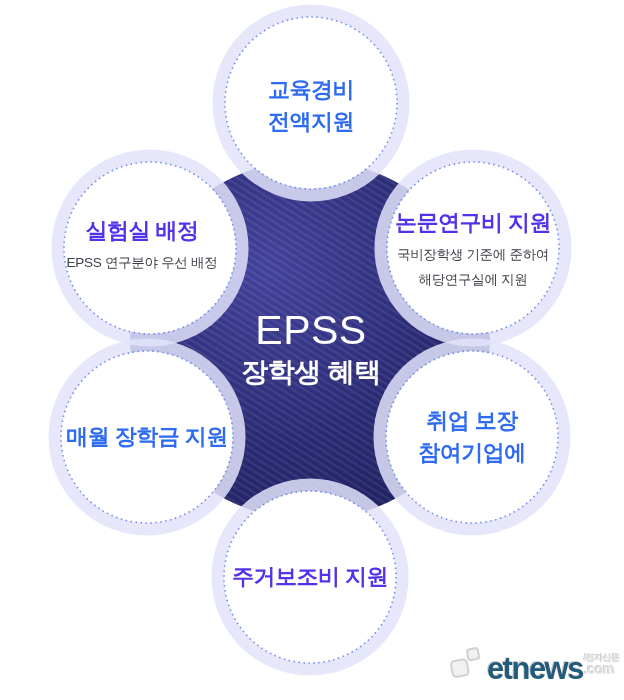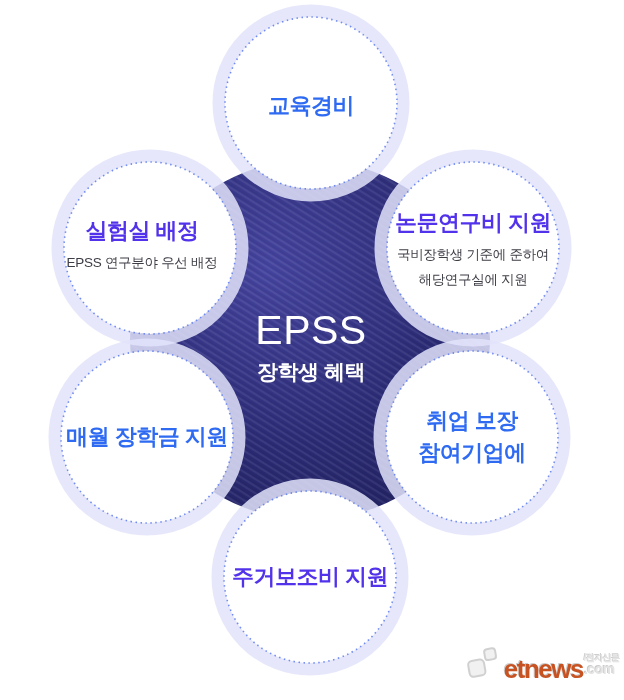--- a/index.html
+++ b/index.html
@@ -15,28 +15,28 @@
   .node-title{font-size:22px;font-weight:700;line-height:32px;letter-spacing:-0.5px;}
   .node-title .line{display:block;}
   .node-sub{font-size:13.5px;font-weight:400;line-height:25px;color:#3d3d46;margin-top:3px;letter-spacing:-0.3px;}
   .node-sub .line{display:block;}
   .center-label{
     position:absolute;left:311px;top:347px;transform:translate(-50%,-50%);
     display:flex;flex-direction:column;align-items:center;text-align:center;
     color:#ffffff;pointer-events:none;width:240px;
   }
   .center-title{font-size:41px;font-weight:400;line-height:44px;letter-spacing:0.5px;}
-  .center-sub{font-size:21px;font-weight:700;line-height:28px;margin-top:6px;letter-spacing:-0.5px;}
+  .center-sub{font-size:27px;font-weight:700;line-height:28px;margin-top:6px;letter-spacing:-0.5px;}
   .watermark{
     position:absolute;right:4px;bottom:16px;display:flex;align-items:flex-end;
     opacity:0.9;pointer-events:none;
   }
   .wm-mark{margin-right:2px;margin-bottom:4px;}
   .wm-brand{
-    font-size:26px;font-weight:800;letter-spacing:-1.5px;color:#c2410c;
+    font-size:31px;font-weight:800;letter-spacing:-1.5px;color:#0c4a6e;
     text-shadow:-1px -1px 0 #c6c6c6,1px 1px 1px #ffffff;line-height:30px;
   }
   .wm-col{display:flex;flex-direction:column;align-items:flex-start;margin-left:1px;margin-bottom:8px;}
   .wm-caption{
     font-size:9px;font-weight:700;color:#e0e0e0;letter-spacing:-0.5px;
     text-shadow:-1px -1px 0 #c9c9c9,1px 1px 1px #ffffff;line-height:10px;
   }
   .wm-tld{
     font-size:14px;font-weight:800;color:#e2e2e2;letter-spacing:-0.5px;
     text-shadow:-1px -1px 0 #c6c6c6,1px 1px 1px #ffffff;line-height:13px;
@@ -79,20 +79,21 @@
       <circle cx="473" cy="248" r="86"></circle>
       <circle cx="147" cy="437" r="86"></circle>
       <circle cx="472" cy="437" r="86"></circle>
       <circle cx="310" cy="577" r="86"></circle>
     </g>
   </svg>
 
   <div class="node-label" style="left:311px;top:106px;">
     <div class="node-title" style="color: rgb(46, 107, 242);">
       <span class="line">교육경비</span>
+      <span class="line">전액지원</span>
     </div>
   </div>
 
   <div class="node-label" style="left:142px;top:245px;">
     <div class="node-title" style="color: rgb(82, 50, 234);">
       <span class="line">실험실 배정</span>
     </div>
     <div class="node-sub">
       <span class="line">EPSS 연구분야 우선 배정</span>
     </div>

